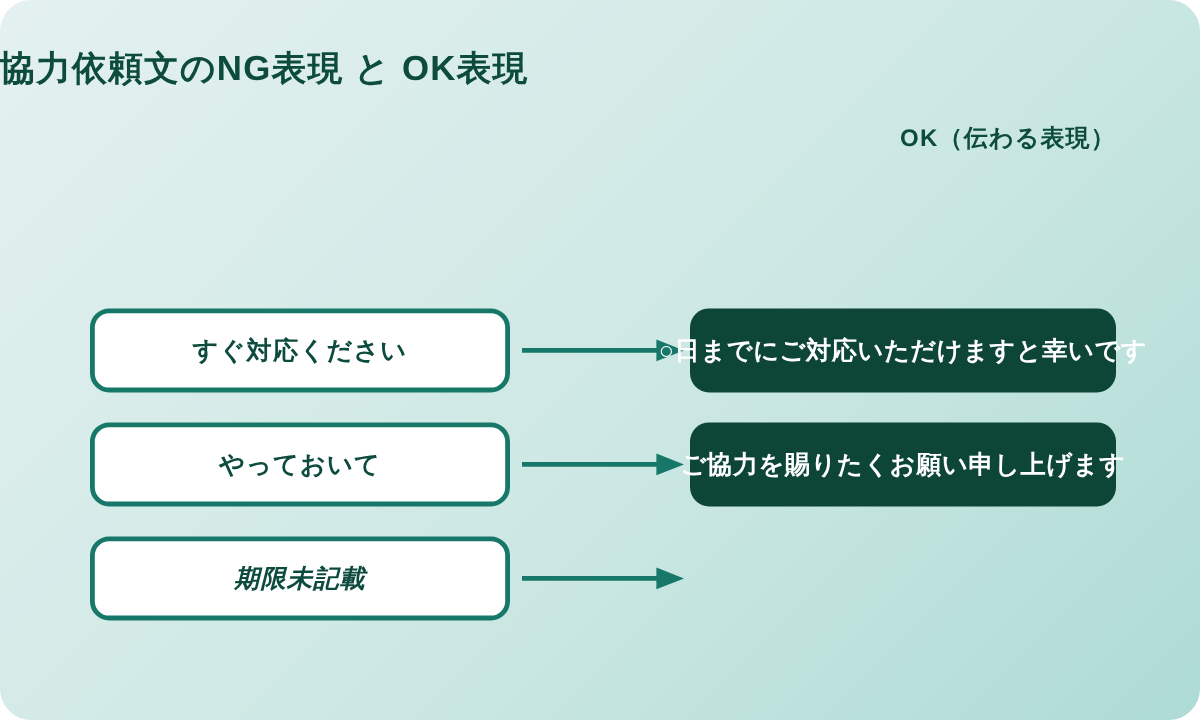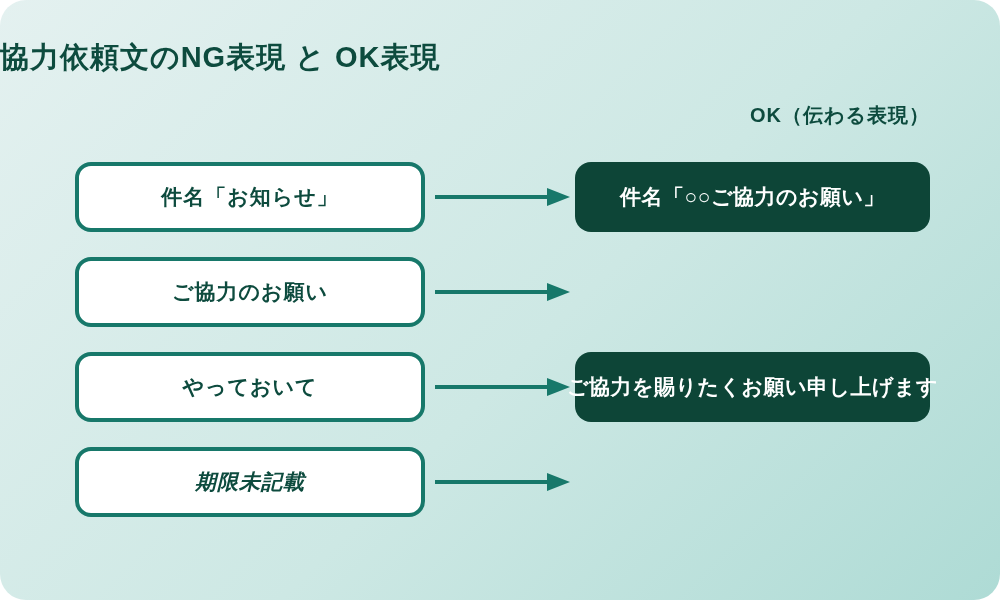--- a/index.html
+++ b/index.html
@@ -96,41 +96,32 @@
 </style>
 </head>
 <body>
 
 <div class="canvas">
 
   <div class="page-title">協力依頼文のNG表現 と OK表現</div>
 
   <div class="col-header ok">OK（伝わる表現）</div>
 
-  <div class="row r0">
+
+  <div class="row r1">
     <div class="ng-box">
-      <span class="label">件名「お知らせ」</span>
+      <span class="label">すぐ対応ください</span>
     </div>
     <svg class="arrow" viewBox="0 0 136 20">
       <line x1="0" y1="10" x2="114" y2="10" stroke="#17786a" stroke-width="4"></line>
       <polygon points="112,1 135,10 112,19" fill="#17786a"></polygon>
     </svg>
     <div class="ok-box">
-      <span class="label">件名「○○ご協力のお願い」</span>
+      <span class="label">○日までにご対応いただけますと幸いです</span>
     </div>
-  </div>
-
-  <div class="row r1">
-    <div class="ng-box">
-      <span class="label">ご協力のお願い</span>
-    </div>
-    <svg class="arrow" viewBox="0 0 136 20">
-      <line x1="0" y1="10" x2="114" y2="10" stroke="#17786a" stroke-width="4"></line>
-      <polygon points="112,1 135,10 112,19" fill="#17786a"></polygon>
-    </svg>
   </div>
 
   <div class="row r2">
     <div class="ng-box">
       <span class="label">やっておいて</span>
     </div>
     <svg class="arrow" viewBox="0 0 136 20">
       <line x1="0" y1="10" x2="114" y2="10" stroke="#17786a" stroke-width="4"></line>
       <polygon points="112,1 135,10 112,19" fill="#17786a"></polygon>
     </svg>

